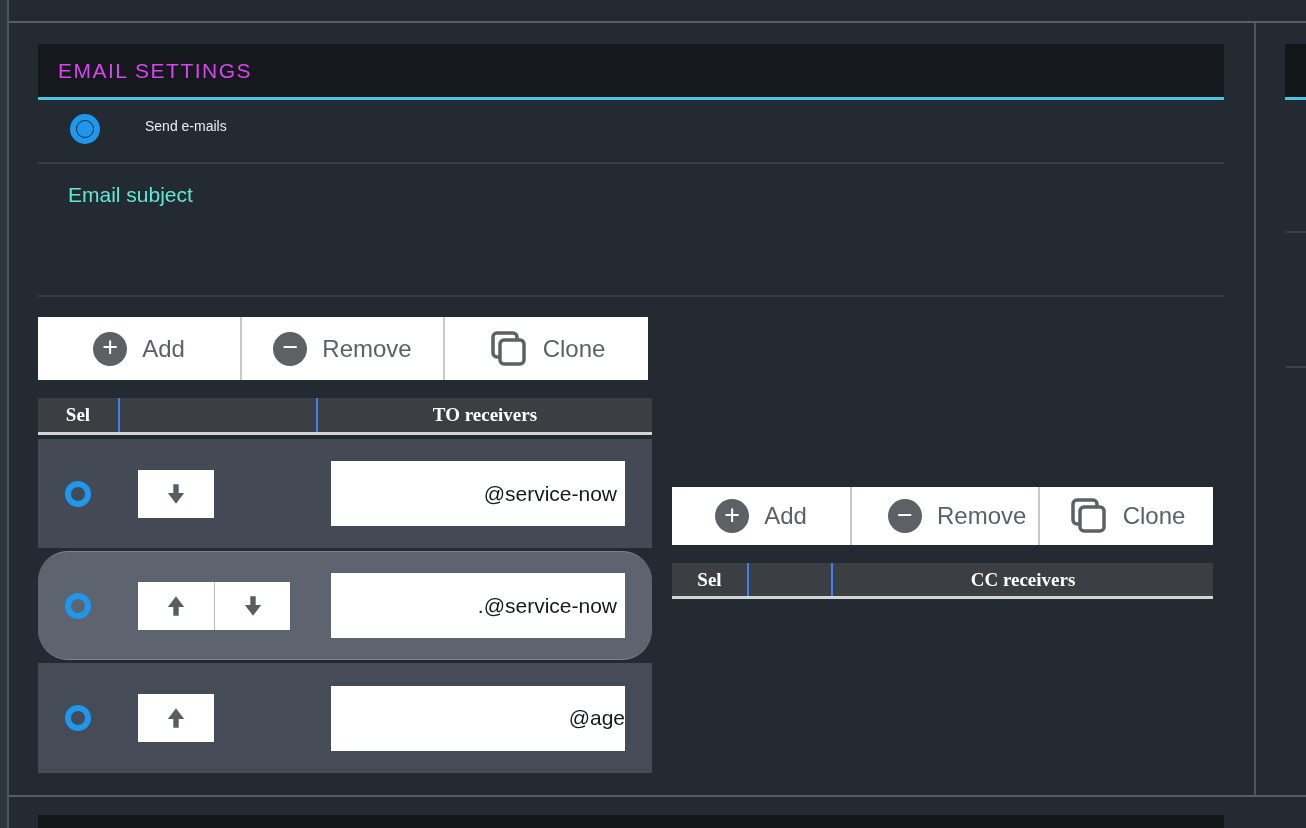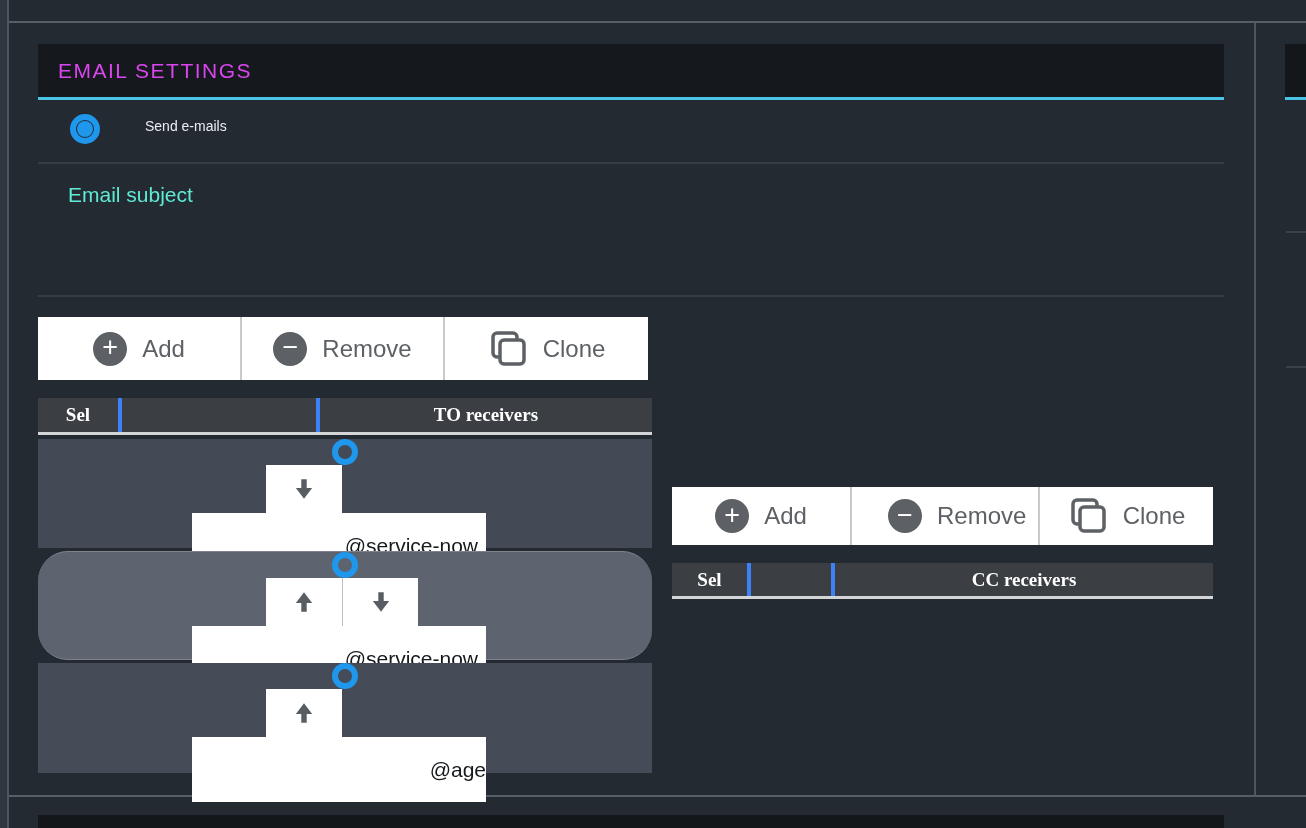--- a/index.html
+++ b/index.html
@@ -52,32 +52,32 @@
   .toolbar-cc .tb-btn:nth-child(2){ width:188px; justify-content:flex-start; padding-left:36px; }
   .toolbar-cc .tb-btn:nth-child(3){ width:175px; }
   .circle-ic { display:inline-flex; align-items:center; justify-content:center; flex:0 0 auto;
                width:34px; height:34px; border-radius:50%; background:#5d6165; color:#ffffff;
                font-size:27px; line-height:1; padding-bottom:2px; }
 
   
   .grid-header { position:absolute; display:flex; background:#3b3e42;
                  border-bottom:3px solid #d3d5d7; color:#ffffff; font-size:19px; font-weight:bold; }
   .grid-header .hcell { display:flex; align-items:center; justify-content:center; height:100%;font-family:Liberation Serif, serif; }
-  .grid-header .hcell + .hcell { border-left:4px solid #3b82f6; }
+  .grid-header .hcell + .hcell { border-left:2px solid #3b82f6; }
   .header-to { left:38px; top:398px; width:614px; height:37px; }
   .header-to .hcell:nth-child(1){ width:80px; }
   .header-to .hcell:nth-child(2){ width:198px; }
   .header-to .hcell:nth-child(3){ width:336px; }
   .header-cc { left:672px; top:563px; width:541px; height:36px; }
   .header-cc .hcell:nth-child(1){ width:75px; }
   .header-cc .hcell:nth-child(2){ width:84px; }
   .header-cc .hcell:nth-child(3){ width:382px; }
 
   
-  .rrow { position:absolute; left:38px; width:614px; display:flex; align-items:center;flex-direction:column; }
+  .rrow { position:absolute; left:38px; width:614px; display:flex; align-items:center; }
   .rrow-1 { top:439px; height:109px; background:#434a55; }
   .rrow-2 { top:551px; height:109px; background:#5d6470;
             border-top:1px solid #7d828c; border-bottom:1px solid #7d828c;border-radius:30px; }
   .rrow-3 { top:663px; height:110px; background:#454b57; }
   .rcell-sel { width:80px; display:flex; justify-content:center; }
   .rcell-arrows { width:198px; display:flex; padding-left:20px; }
   .rcell-input { width:336px; display:flex; padding-left:15px; }
   .row-radio { width:26px; height:26px; border:6px solid #1e97ec; border-radius:50%;
                background:transparent; cursor:pointer; }
   .arrow-btn { width:76px; height:48px; background:#ffffff; border:none; cursor:pointer;

